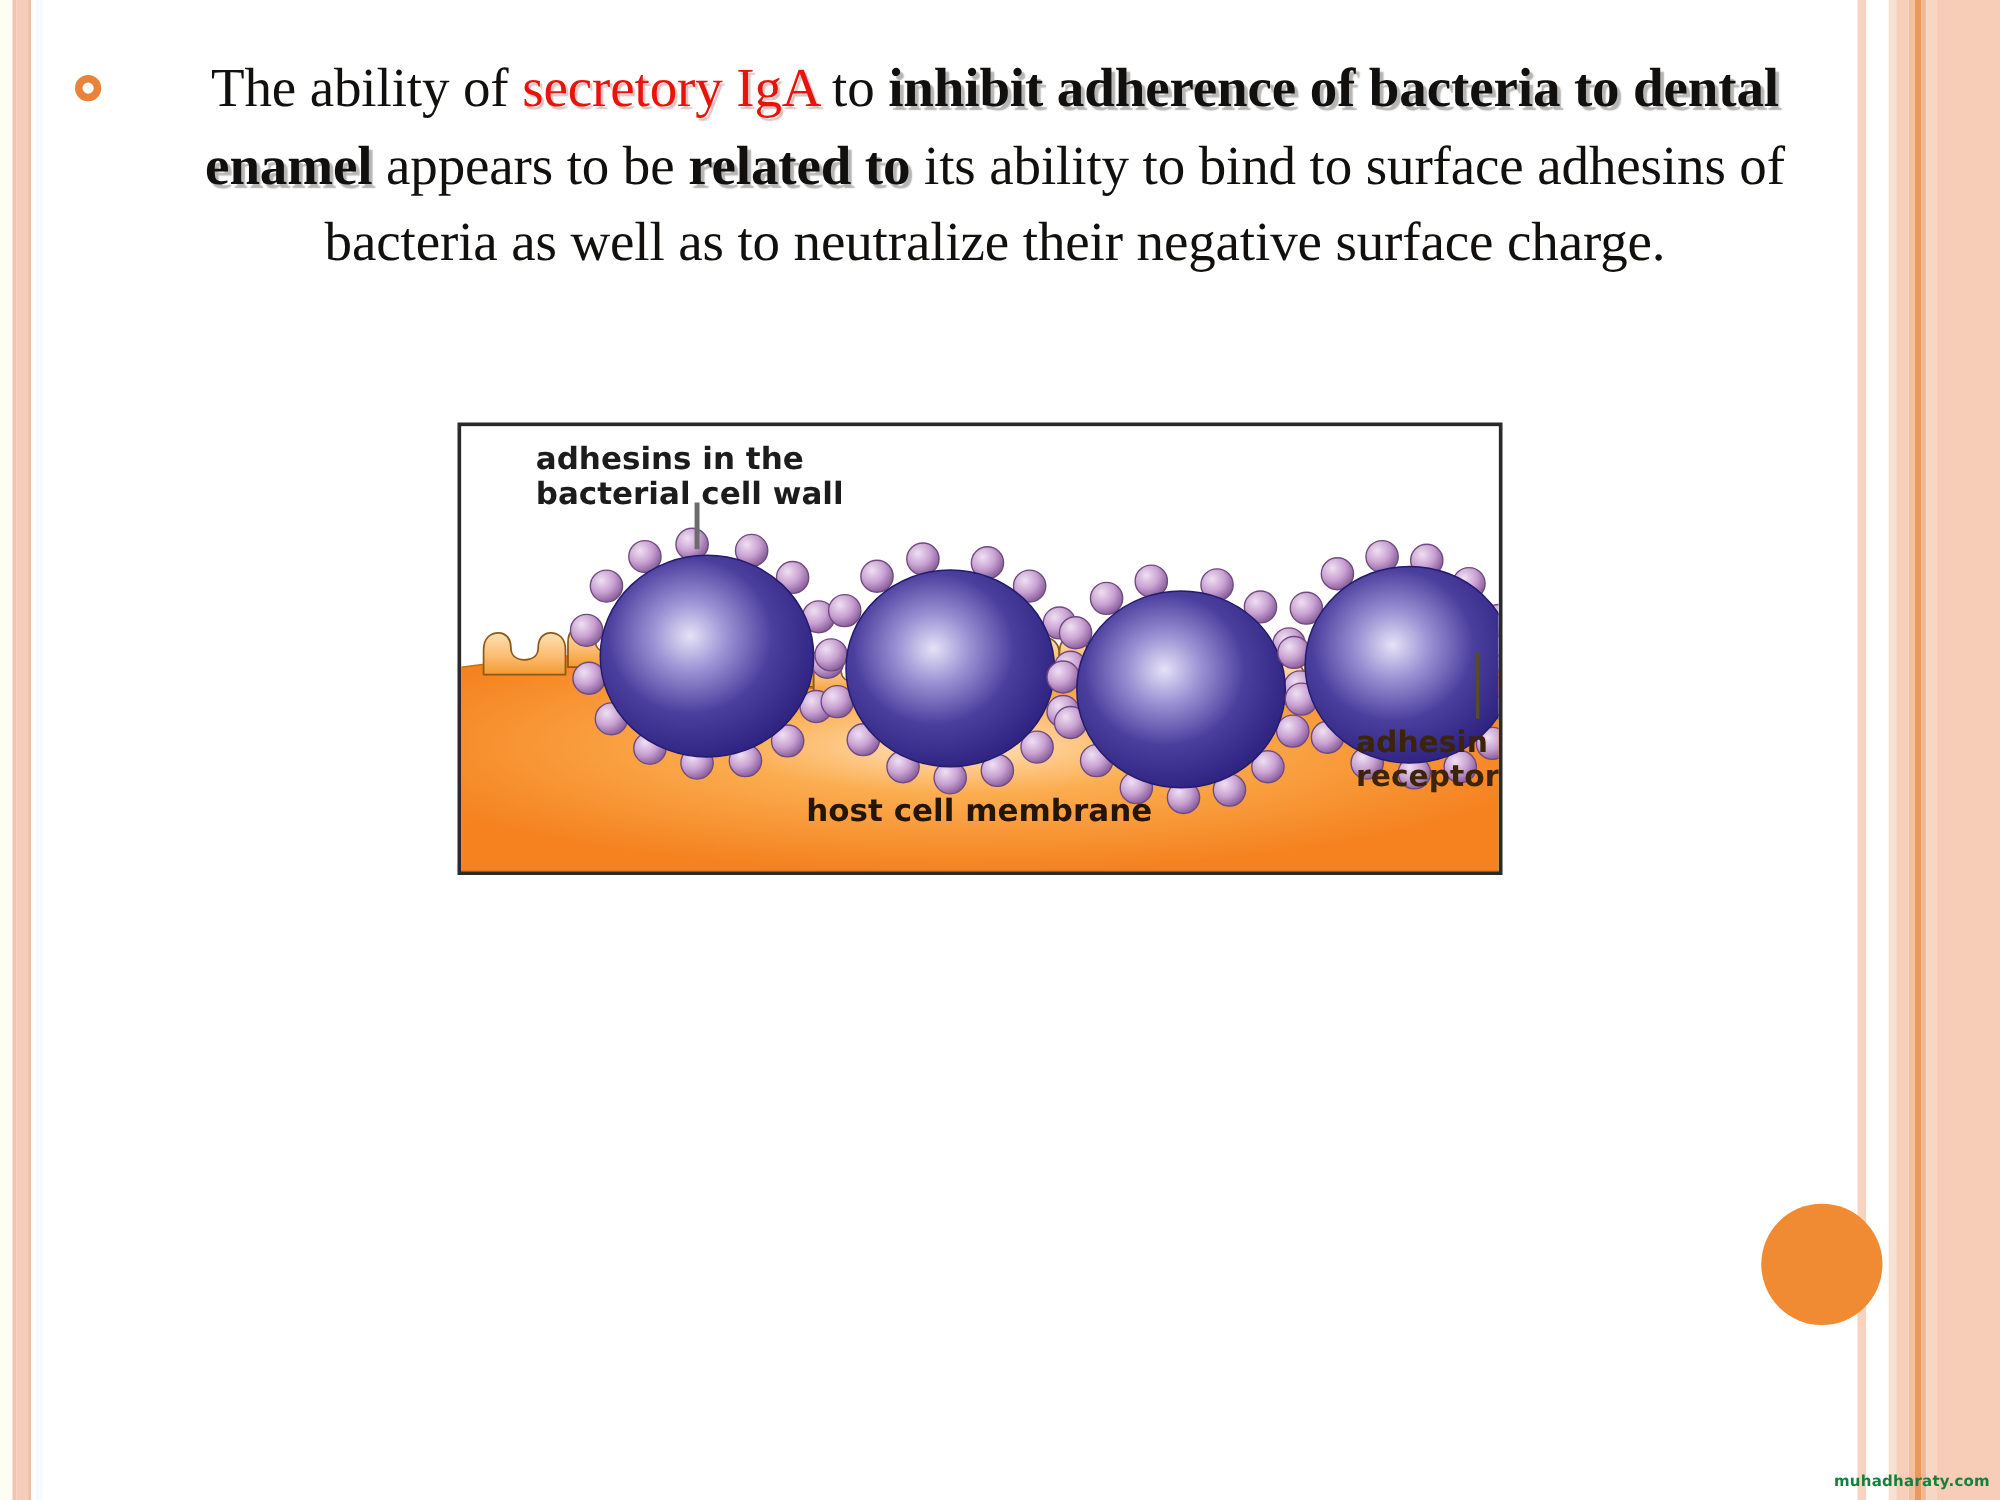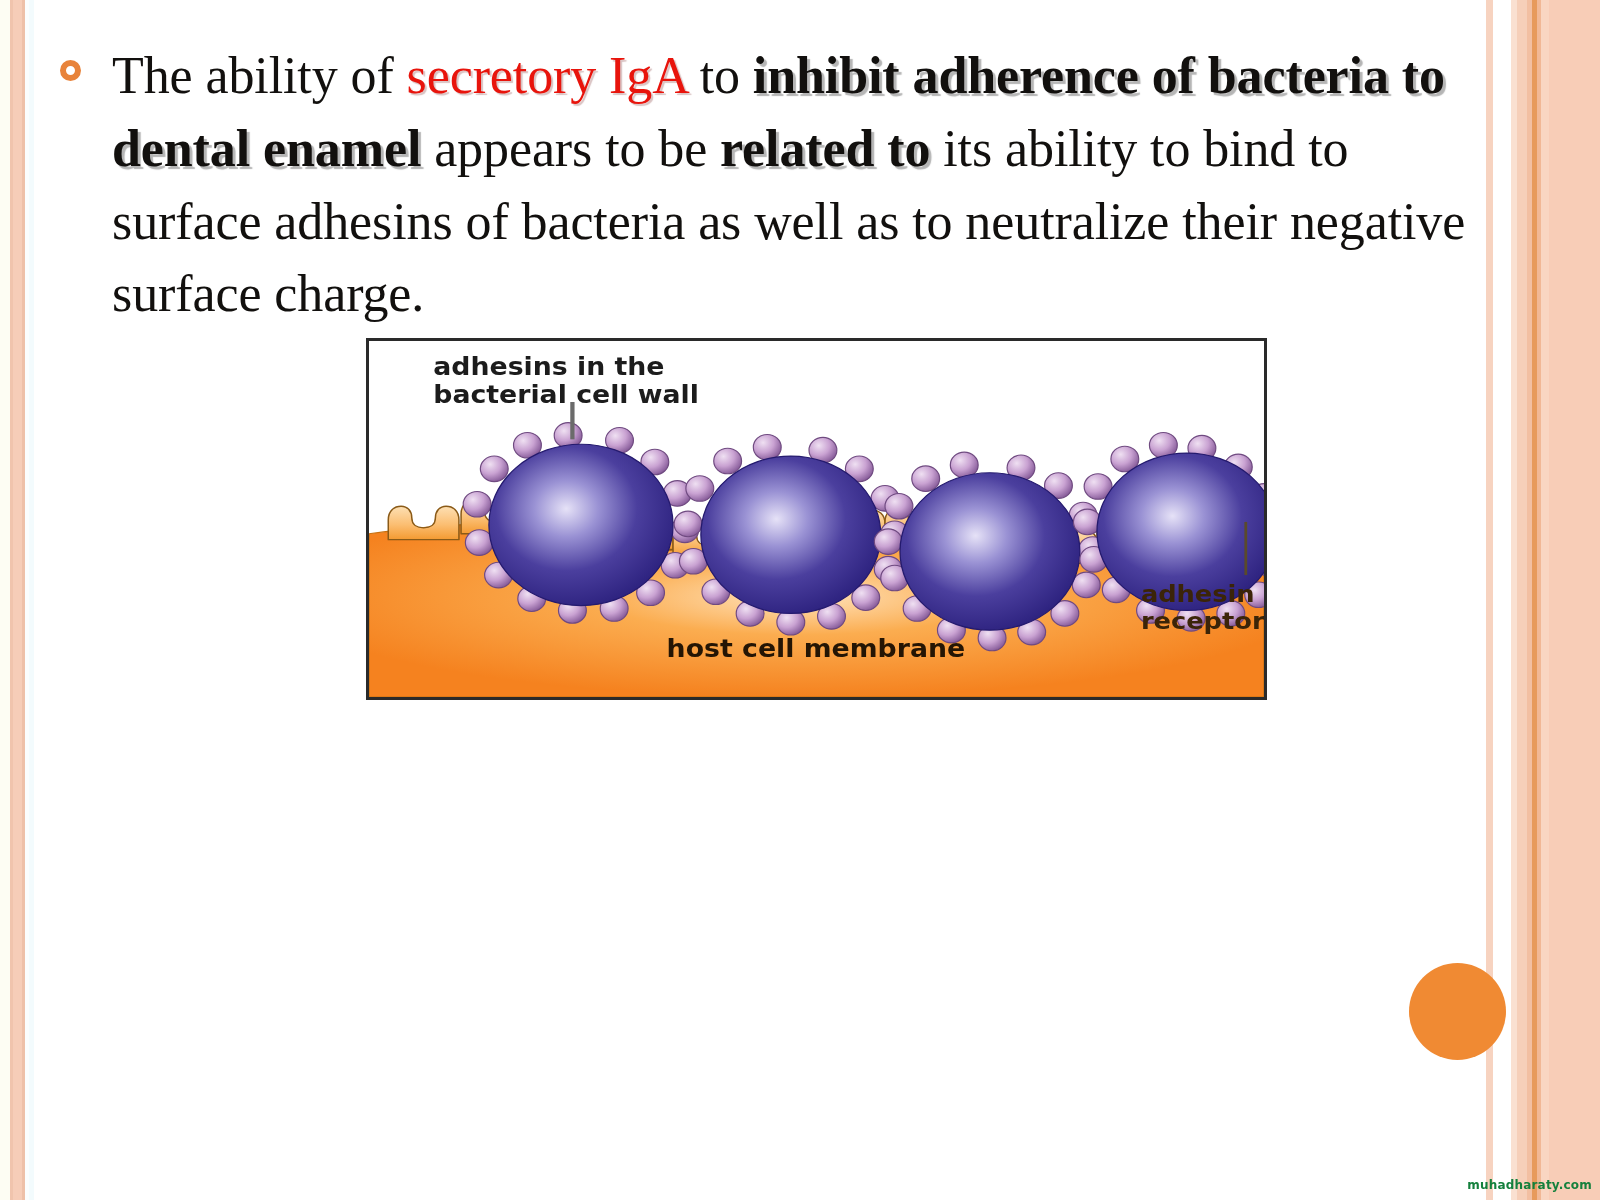--- a/index.html
+++ b/index.html
@@ -78,39 +78,40 @@
     display: inline-block;
     width: 21px;
     height: 21px;
     border-radius: 50%;
     border: 6px solid #e8833a;
     box-sizing: border-box;
     background: transparent;
   }
   .bullet-text {
     flex: 1 1 auto;
-    font-size: 52px;
+    font-size: 44px;
     line-height: 1.40;
     color: #12100e;
     letter-spacing: -0.1px;
+    text-align: center;
   }
 
   .sh   { text-shadow: 2px 2px 1px rgba(120,120,120,0.55); }
   .b    { font-weight: bold; text-shadow: 3px 3px 1px rgba(120,120,120,0.55); }
   .red  { color: #e8140c; text-shadow: 2px 2px 1px rgba(170,120,120,0.45); }
 
   .p1 { margin-bottom: 0; }
   .p2 { margin-top: 0; }
 
   
   .figure-wrap {
     position: absolute;
     left: 366px;
     top: 338px;
-    width: 901px;
+    width: 836px;
     height: 362px;
   }
   .figure {
     position: absolute;
     inset: 0;
     border: 3px solid #2a2a2a;
     background: #ffffff;
     box-sizing: border-box;
     overflow: hidden;
   }

